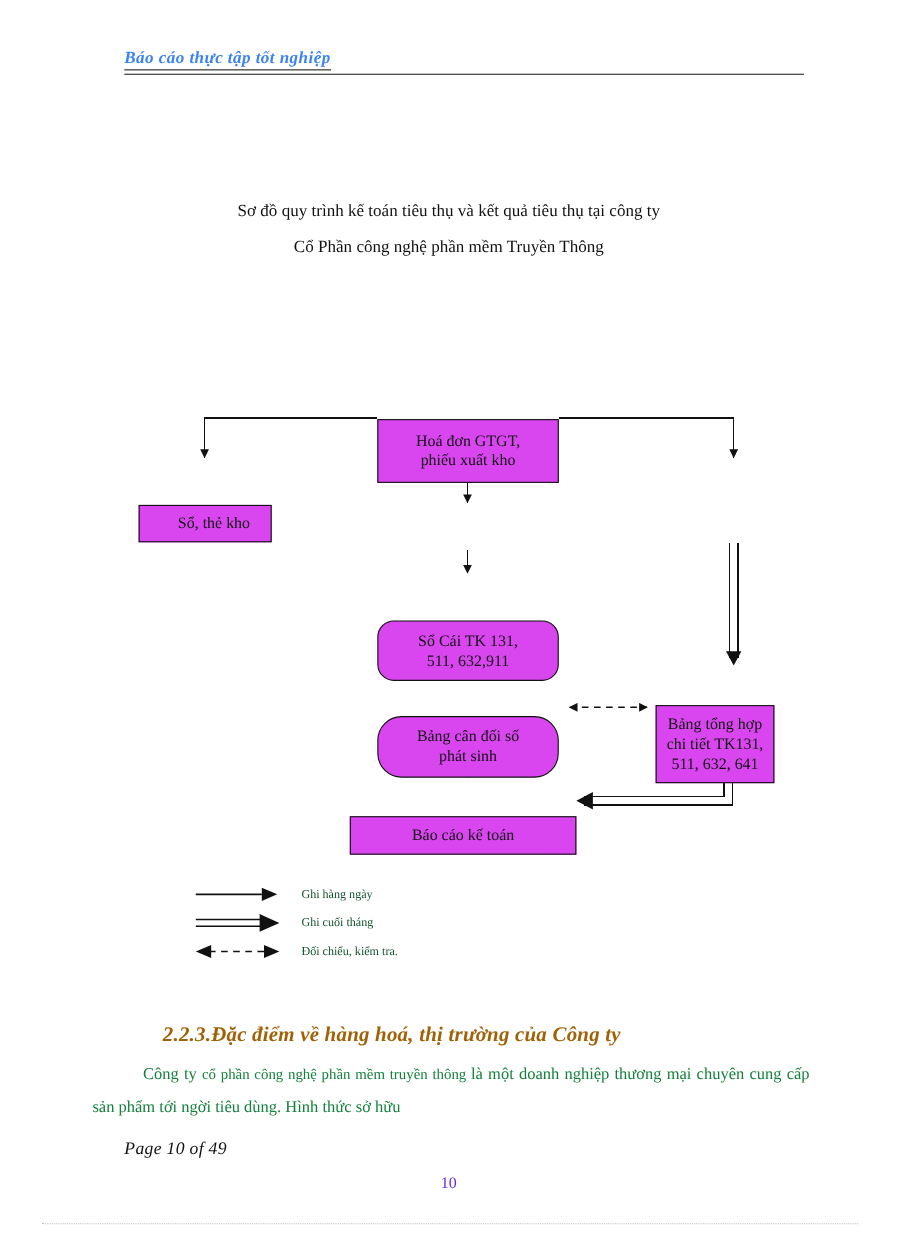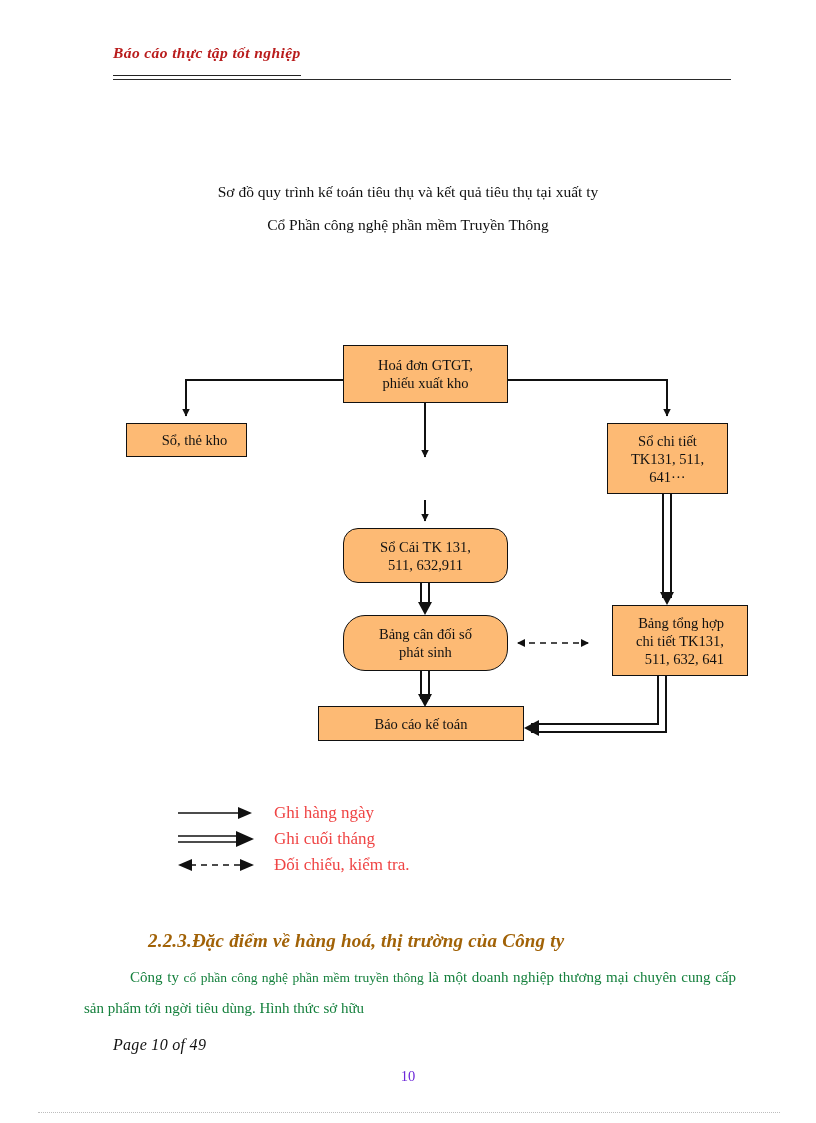--- a/index.html
+++ b/index.html
@@ -30,24 +30,24 @@
     left: 113px;
     top: 44px;
     width: 618px;
   }
   .header-title {
     font-family: "Liberation Serif", "DejaVu Serif", serif;
     font-style: italic;
     font-weight: bold;
     font-size: 15.5px;
     letter-spacing: .4px;
-    color: #b91c1c;
+    color: #3b82f6;
     display: inline-block;
     border-bottom: 1px solid #222;
-    padding-bottom: 13px;
+    padding-bottom: 1px;
     line-height: 1.15;
   }
   .header-rule {
     margin-top: 3px;
     width: 100%;
     border-top: 1.6px solid #2a2a2a;
     height: 0;
   }
 
   
@@ -70,40 +70,41 @@
     width: 816px;
     height: 1123px;
     pointer-events: none;
   }
   .diagram svg { display: block; }
 
   .node {
     position: absolute;
     box-sizing: border-box;
     border: 1.3px solid #111;
-    background: #fdba74;
+    background: #d946ef;
     display: flex;
     align-items: center;
     justify-content: center;
     text-align: center;
     font-size: 14.5px;
     line-height: 18px;
     color: #111;
     padding: 2px 4px;
+    margin-top: 36px;
   }
   .node span { display: block; }
 
   
   #node-invoice     { left: 343px; top: 345px; width: 165px; height: 58px; }
   #node-warehouse   { left: 126px; top: 423px; width: 121px; height: 34px; padding-left: 20px; }
   #node-detail      { left: 607px; top: 423px; width: 121px; height: 71px; }
   #node-voucher     { left: 343px; top: 464px; width: 165px; height: 36px; }
   #node-ledger      { left: 343px; top: 528px; width: 165px; height: 55px; border-radius: 15px; }
   #node-balance     { left: 343px; top: 615px; width: 165px; height: 56px; border-radius: 22px; }
-  #node-summary     { left: 612px; top: 605px; width: 136px; height: 71px; text-align: right; }
+  #node-summary     { left: 596px; top: 605px; width: 108px; height: 71px; }
   #node-report      { left: 318px; top: 706px; width: 206px; height: 35px; }
 
   
   .legend {
     position: absolute;
     left: 176px;
     top: 800px;
     width: 330px;
   }
   .legend-row {
@@ -111,22 +112,22 @@
     align-items: center;
     height: 26px;
   }
   .legend-mark {
     width: 82px;
     height: 20px;
     flex: 0 0 82px;
     position: relative;
   }
   .legend-label {
-    font-size: 17px;
-    color: #ef4444;
+    font-size: 11px;
+    color: #14532d;
     padding-left: 16px;
     white-space: nowrap;
   }
 
   
   .section-heading {
     position: absolute;
     left: 148px;
     top: 930px;
     font-size: 19px;
@@ -180,21 +181,21 @@
 <body>
 
 <div class="page">
 
   <div class="header">
     <div class="header-title">Báo cáo thực tập tốt nghiệp</div>
     <div class="header-rule"></div>
   </div>
 
   <div class="fig-title">
-    <div>Sơ đồ quy trình kế toán tiêu thụ và kết quả tiêu thụ tại xuất ty</div>
+    <div>Sơ đồ quy trình kế toán tiêu thụ và kết quả tiêu thụ tại công ty</div>
     <div>Cổ Phần công nghệ phần mềm Truyền Thông</div>
   </div>
 
   <div class="diagram">
     <svg width="816" height="1123" viewBox="0 0 816 1123" xmlns="http://www.w3.org/2000/svg">
       <defs>
         <marker id="arrowSolid" markerWidth="10" markerHeight="10" refX="7.5" refY="4" orient="auto" markerUnits="userSpaceOnUse">
           <path d="M0,0 L8,4 L0,8 z" fill="#111"></path>
         </marker>
         <marker id="arrowBig" markerWidth="14" markerHeight="14" refX="10" refY="5.5" orient="auto" markerUnits="userSpaceOnUse">
@@ -253,27 +254,20 @@
       <span>phiếu xuất kho</span>
     </div>
   </div>
 
   <div class="node" id="node-warehouse">
     <div>
       <span>Sổ, thẻ kho</span>
     </div>
   </div>
 
-  <div class="node" id="node-detail">
-    <div>
-      <span>Sổ chi tiết</span>
-      <span>TK131, 511,</span>
-      <span>641···</span>
-    </div>
-  </div>
 
 
   <div class="node" id="node-ledger">
     <div>
       <span>Sổ Cái TK 131,</span>
       <span>511, 632,911</span>
     </div>
   </div>
 
   <div class="node" id="node-balance">

